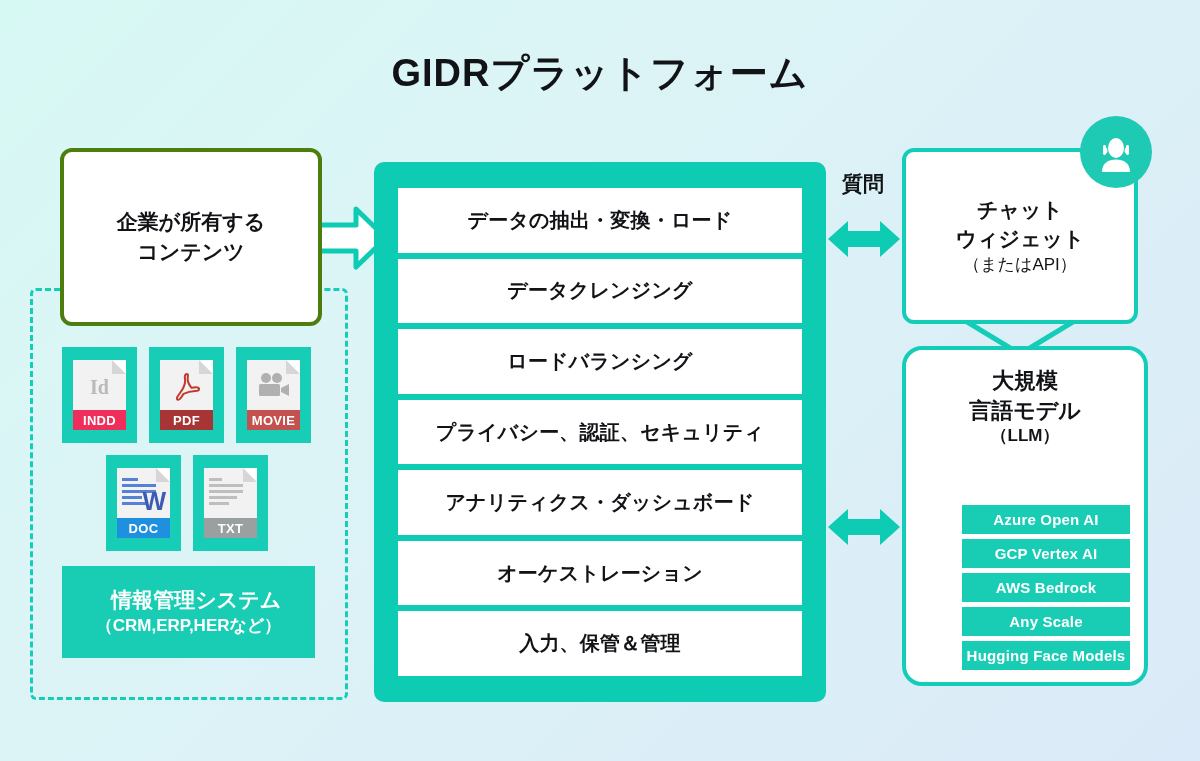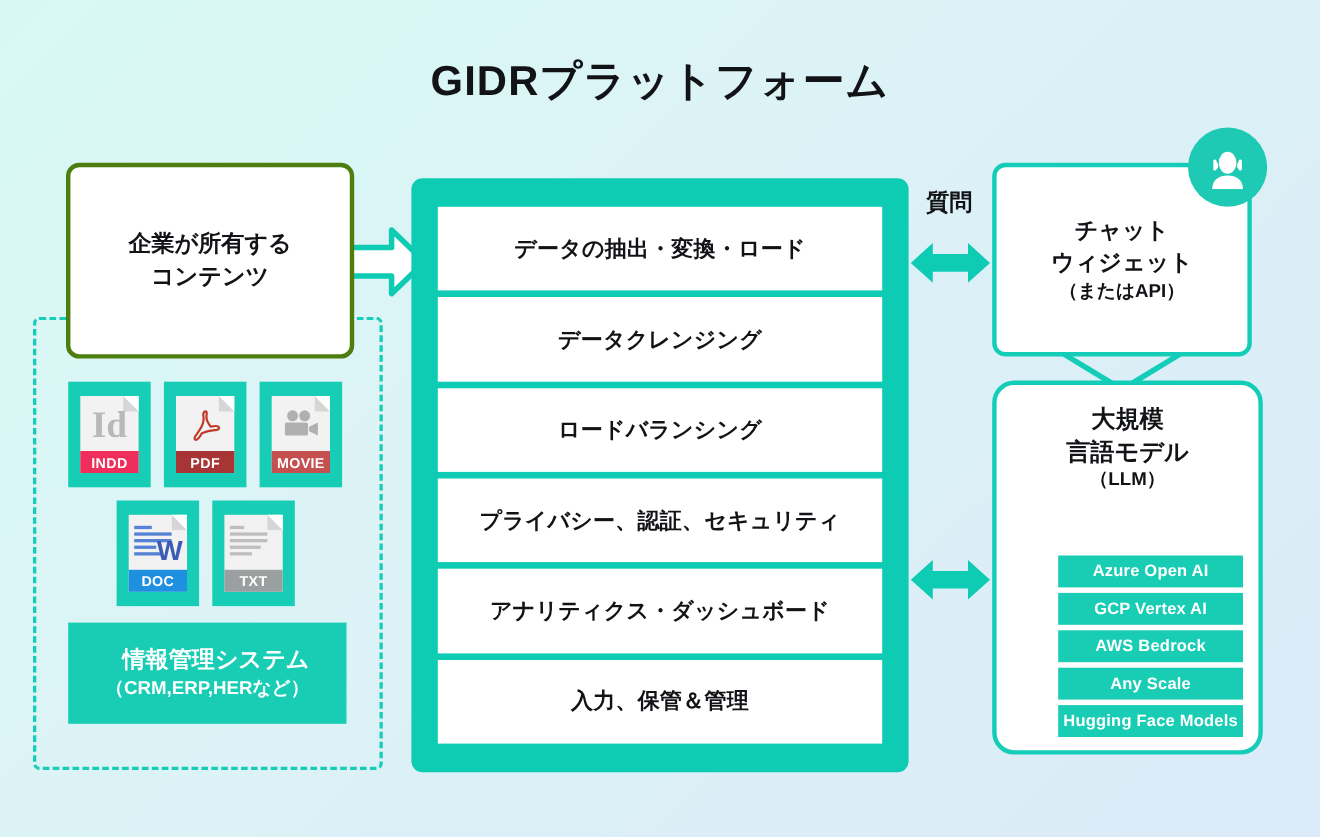--- a/index.html
+++ b/index.html
@@ -101,21 +101,21 @@
     font-weight: 700;
     color: #ffffff;
     letter-spacing: 0.3px;
   }
   .band-indd { background: #ef2e5b; }
   .band-pdf  { background: #a73535; }
   .band-movie{ background: #c4504f; font-size: 11px; }
   .band-doc  { background: #1f8fe0; }
   .band-txt  { background: #9aa0a0; }
 
-  .glyph-id { font-size: 34px; font-weight: 700; color: #b9b9b9; font-family: "Liberation Serif", serif; }
+  .glyph-id { font-size: 20px; font-weight: 700; color: #b9b9b9; font-family: "Liberation Serif", serif; }
   .glyph-w  { font-size: 25px; font-weight: 700; color: #3b5bb5; position: absolute; right: 4px; bottom: 0px; }
 
   .textlines { position: absolute; left: 5px; top: 4px; width: 34px; }
   .textlines i {
     display: block; height: 2.5px; margin-bottom: 3.5px;
     background: #3b6fd0; opacity: .85;
   }
   .textlines.gray i { background: #b5b5b5; }
 
   .pdf-a {
@@ -211,21 +211,21 @@
     justify-content: center;
     z-index: 3;
   }
   #chat-widget-card .lines {
     text-align: center;
     line-height: 1.4;
     color: #111316;
   }
   #chat-widget-card .l1 { font-size: 21px; font-weight: 700; }
   #chat-widget-card .l2 { font-size: 21px; font-weight: 700; }
-  #chat-widget-card .l3 { font-size: 17px; font-weight: 700; }
+  #chat-widget-card .l3 { font-size: 17px; font-weight: 400; }
 
   #chat-avatar-badge {
     position: absolute;
     left: 1080px; top: 116px;
     width: 72px; height: 72px;
     border-radius: 50%;
     background: #1ecab3;
     z-index: 5;
     display: flex;
     align-items: center;
@@ -389,20 +389,21 @@
     <path d="M0 22 L38 22 L38 6 L68 35 L38 64 L38 48 L0 48 Z" fill="#ffffff" stroke="#0ecbb4" stroke-width="5" stroke-linejoin="round"></path>
   </svg>
 </div>
 
 <div id="platform-panel">
   <div class="platform-row">データの抽出・変換・ロード</div>
   <div class="platform-row">データクレンジング</div>
   <div class="platform-row">ロードバランシング</div>
   <div class="platform-row">プライバシー、認証、セキュリティ</div>
   <div class="platform-row">アナリティクス・ダッシュボード</div>
+  <div class="platform-row">オーケストレーション</div>
   <div class="platform-row">入力、保管＆管理</div>
 </div>
 
 <div id="question-label">質問</div>
 
 <div class="double-arrow" id="double-arrow-top">
   <svg viewBox="0 0 72 54" xmlns="http://www.w3.org/2000/svg">
     <path d="M0 27 L20 9 L20 19 L52 19 L52 9 L72 27 L52 45 L52 35 L20 35 L20 45 Z" fill="#0ecbb4"></path>
   </svg>
 </div>

